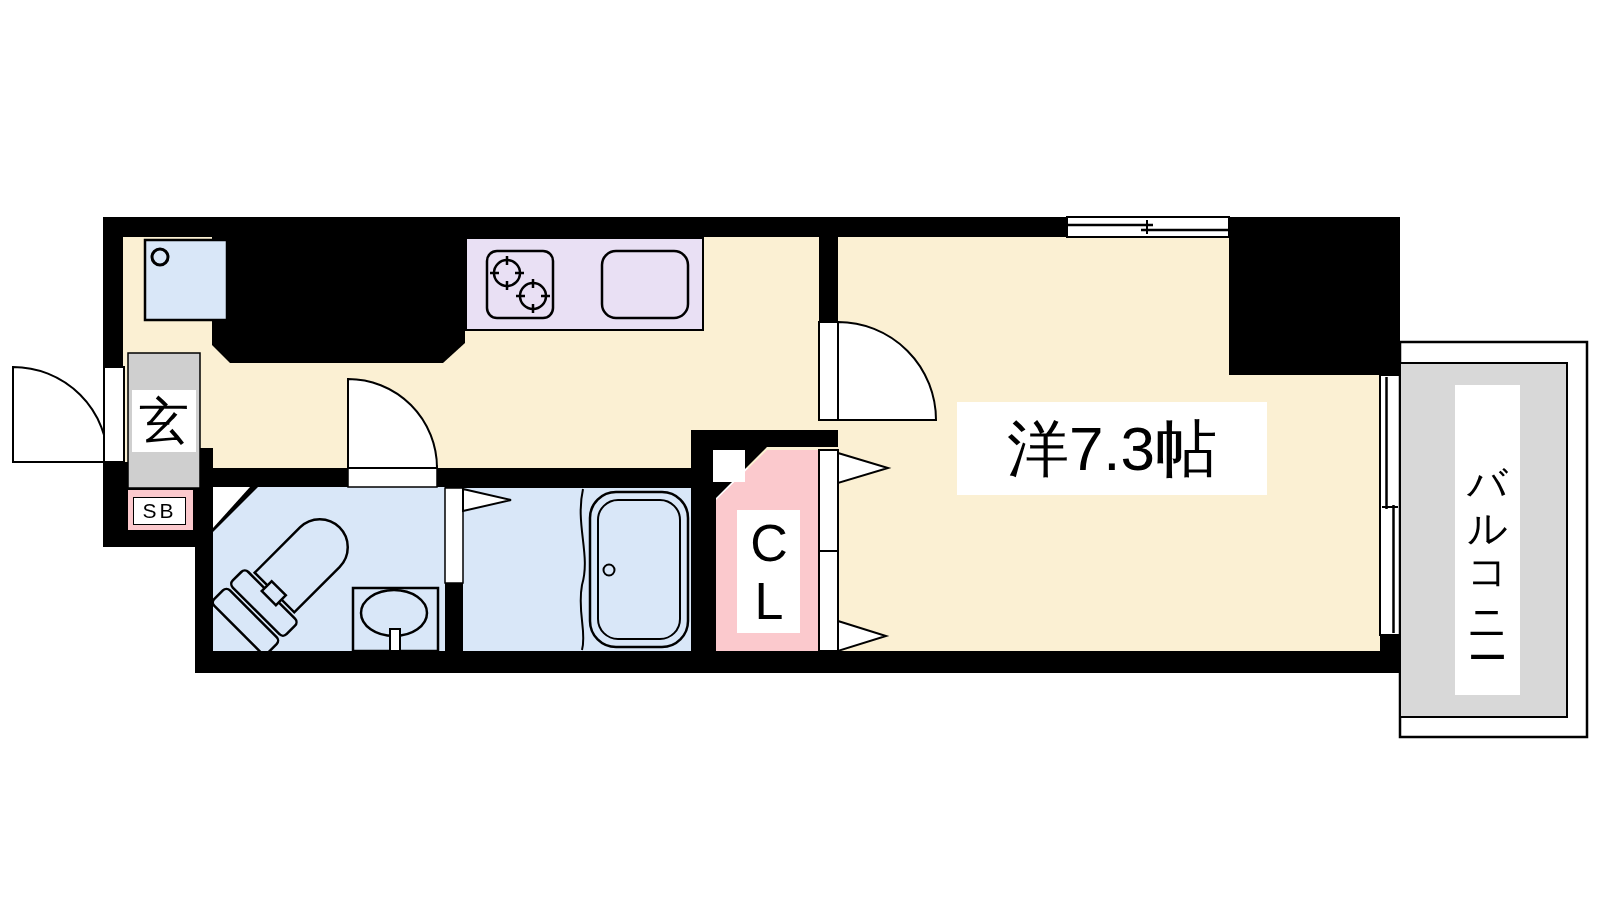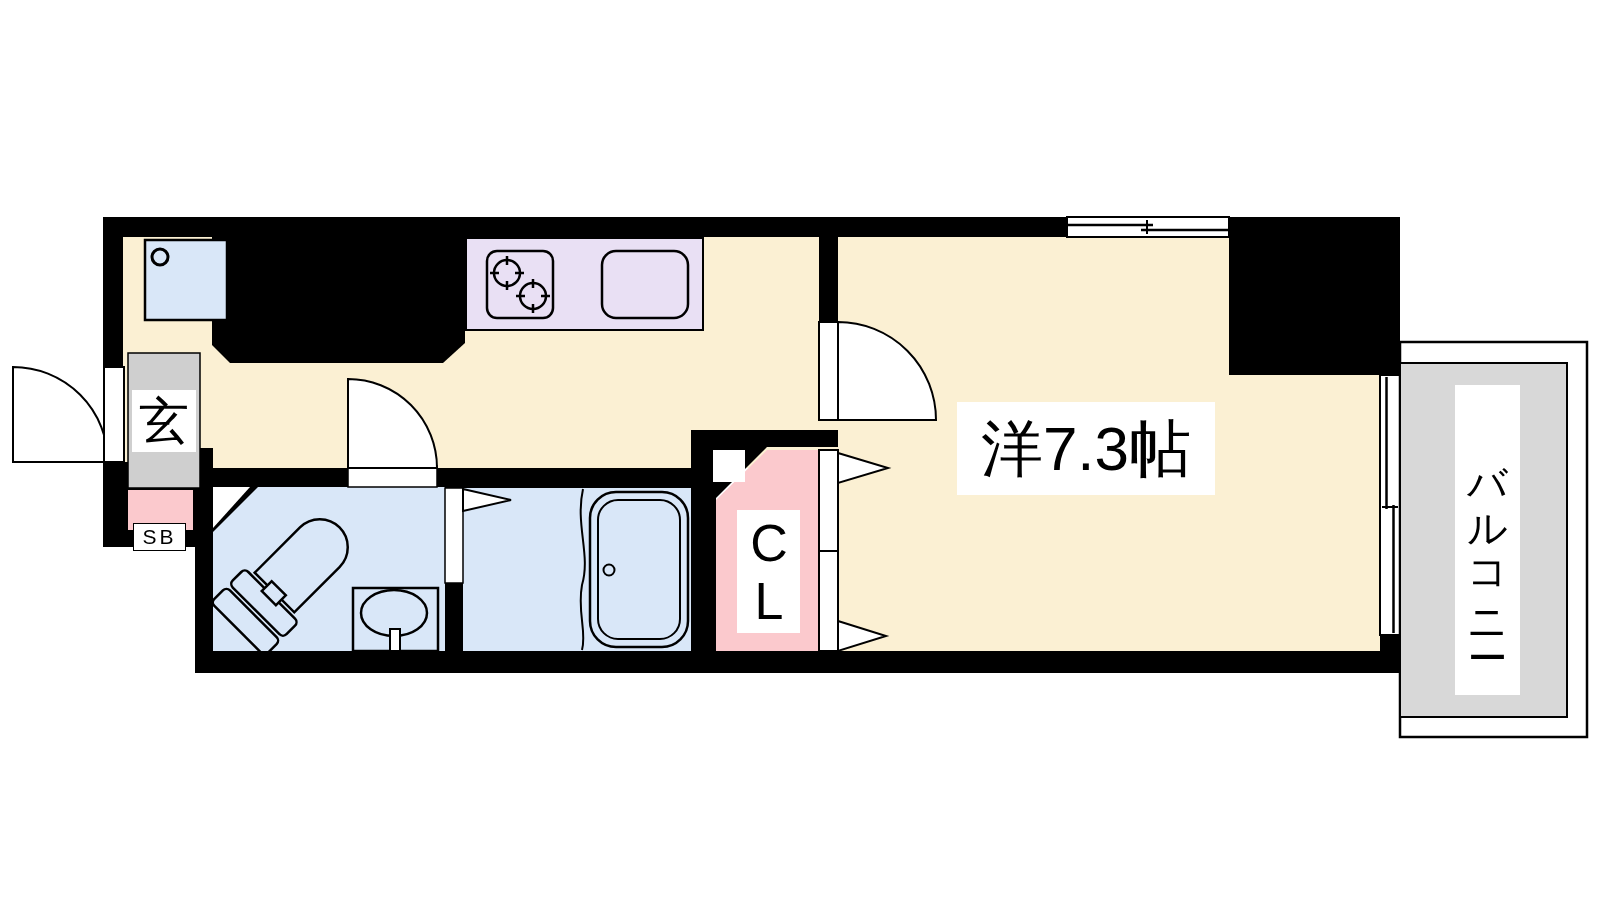--- a/index.html
+++ b/index.html
@@ -2,24 +2,24 @@
 <html><head>
 <meta charset="utf-8">
 <style>
   html,body{margin:0;padding:0;background:#fff;}
   body{width:1600px;height:900px;overflow:hidden;font-family:"Liberation Sans","DejaVu Sans",sans-serif;}
   .stage{position:relative;width:1600px;height:900px;background:#fff;}
   .stage svg{position:absolute;left:0;top:0;}
   .lbl{position:absolute;display:flex;align-items:center;justify-content:center;
        background:#fff;color:#000;text-align:center;}
   .lbl-entrance{left:132px;top:390px;width:64px;height:62px;font-size:50px;}
-  .lbl-sb{left:133px;top:523px;width:53px;height:28px;font-size:21px;letter-spacing:3px;border:1.5px solid #000;box-sizing:border-box;}
+  .lbl-sb{left:133px;top:497px;width:53px;height:28px;font-size:21px;letter-spacing:3px;border:1.5px solid #000;box-sizing:border-box;}
   .lbl-cl{left:737px;top:510px;width:63px;height:123px;font-size:52px;
           writing-mode:vertical-rl;text-orientation:upright;line-height:63px;}
-  .lbl-room{left:957px;top:402px;width:258px;height:93px;font-size:62px;white-space:nowrap;}
+  .lbl-room{left:957px;top:402px;width:310px;height:93px;font-size:62px;white-space:nowrap;}
   .lbl-balcony{left:1455px;top:385px;width:65px;height:310px;font-size:40px;
                writing-mode:vertical-rl;text-orientation:upright;letter-spacing:4px;line-height:65px;}
 </style>
 </head>
 <body>
 
 <div class="stage">
   <svg width="1600" height="900" viewBox="0 0 1600 900">
     <defs>
       <clipPath id="wcClip">

